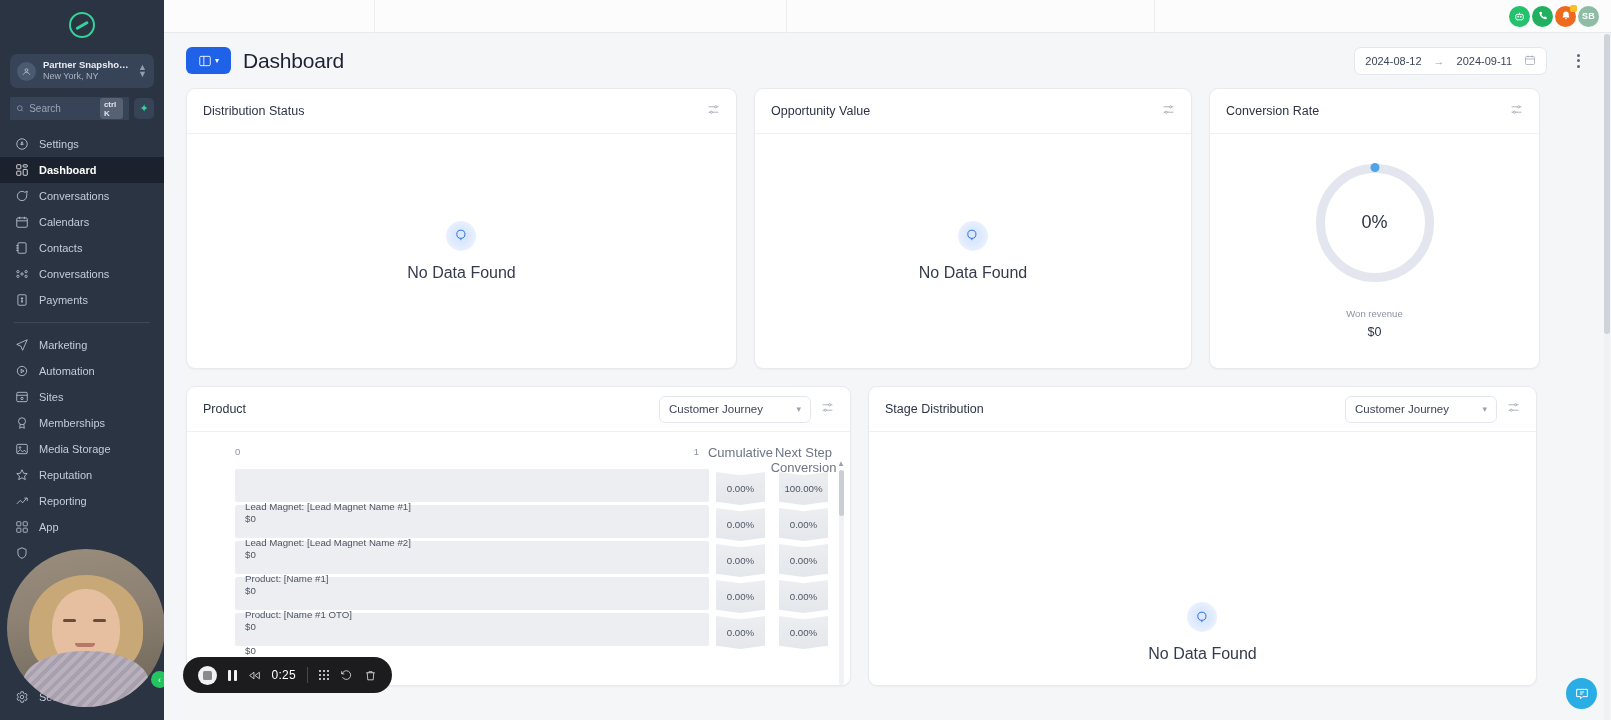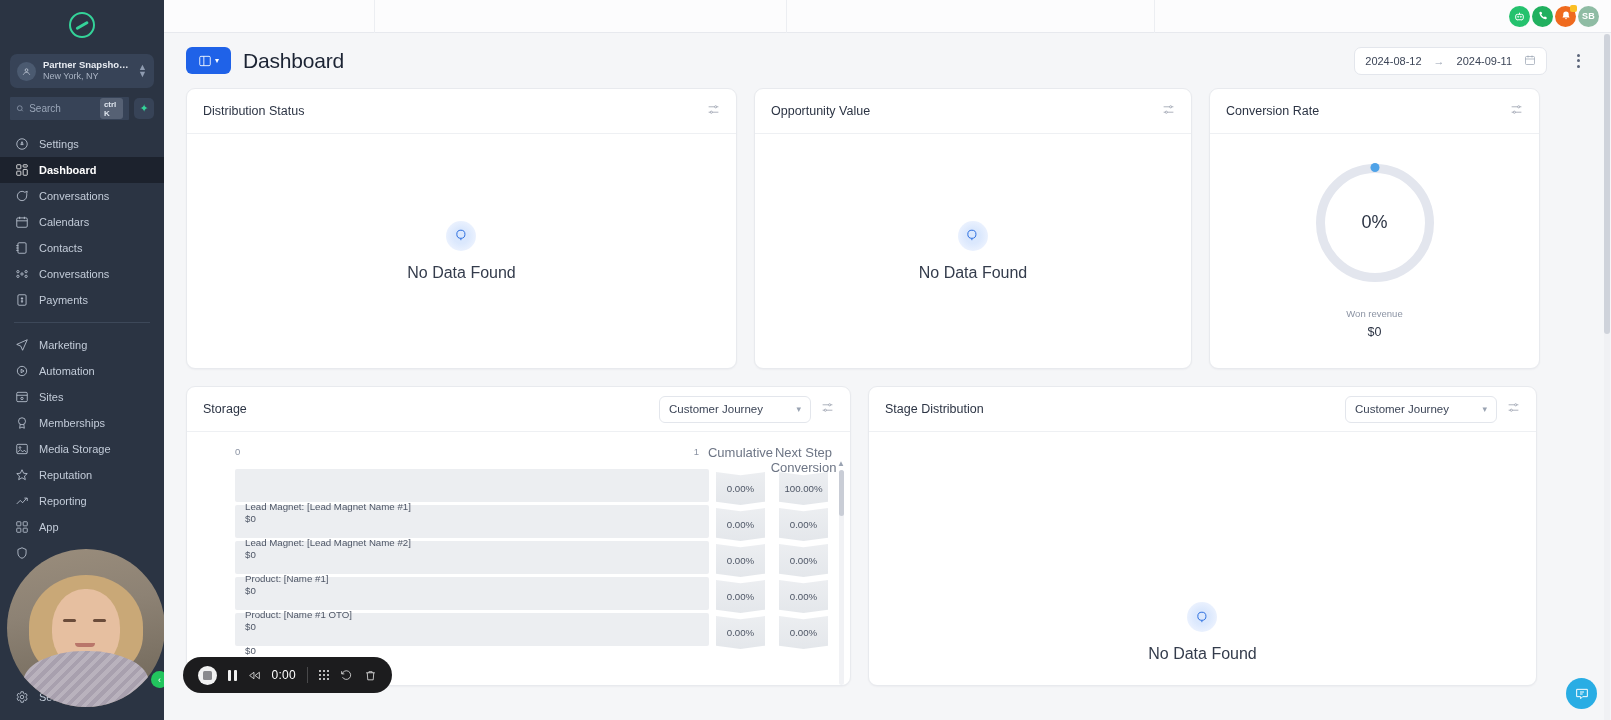--- a/index.html
+++ b/index.html
@@ -626,21 +626,21 @@
             <div class="won-label">Won revenue</div>
             <div class="won-value">$0</div>
           </div>
         </div>
       </div>
     </div>
 
     <div class="grid-row">
       <div class="card" style="width:665px;height:300px">
         <div class="card-head">
-          <span class="card-title">Storage</span>
+          <span class="card-title">Product</span>
           <span class="card-head-spacer"></span>
           <span class="select-box">
             <span class="select-val">Customer Journey</span>
             <span class="select-chev">▾</span>
           </span>
           <span class="sliders-ico">
             <svg viewBox="0 0 24 24">
                 <path d="M3 7h11M18 7h3M3 17h3M10 17h11"></path>
                 <circle cx="16" cy="7" r="2"></circle>
                 <circle cx="8" cy="17" r="2"></circle>
@@ -748,21 +748,21 @@
       </span>
     <span class="rec-pause">
         <i></i>
         <i></i>
       </span>
     <span class="rec-ic">
       <svg viewBox="0 0 24 24" fill="#f2f2f2" stroke="none">
           <path d="M11 6v12L3 12zM21 6v12l-8-6z"></path>
         </svg>
     </span>
-    <span class="rec-time">0:00</span>
+    <span class="rec-time">0:25</span>
     <span class="rec-sep"></span>
     <span class="rec-ic">
       <span class="rec-grid">
           <i></i>
           <i></i>
           <i></i>
           <i></i>
           <i></i>
           <i></i>
           <i></i>

